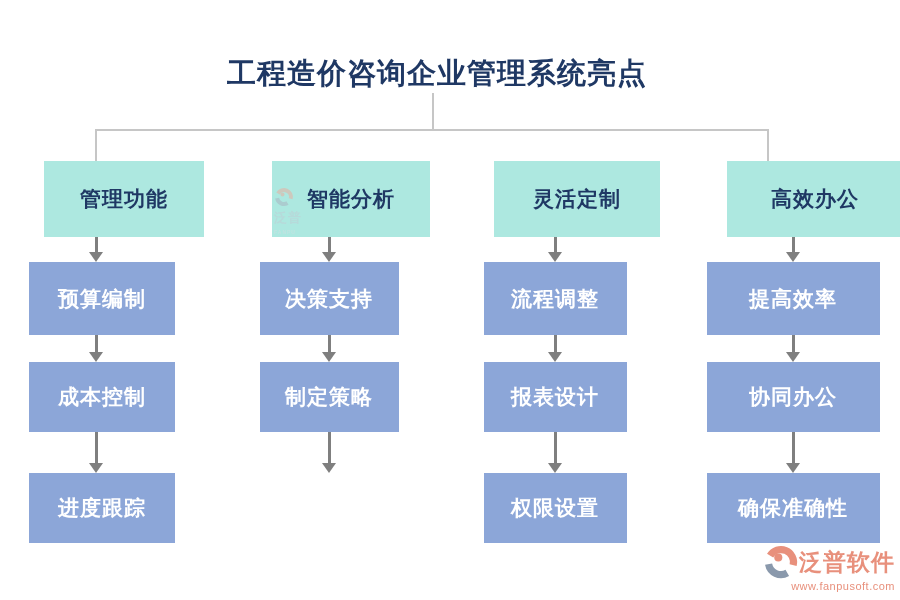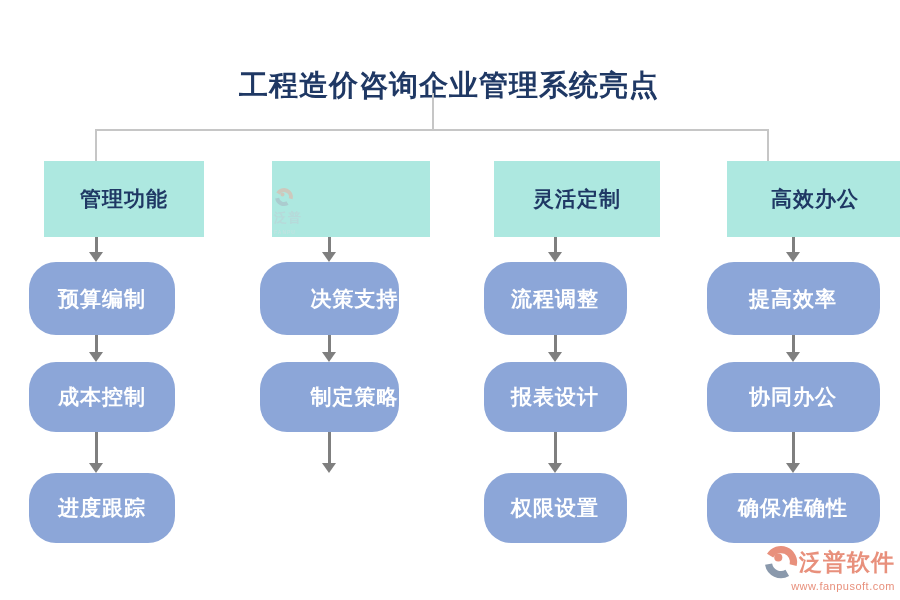--- a/index.html
+++ b/index.html
@@ -3,45 +3,45 @@
 <meta charset="utf-8">
 <style>
   html,body{margin:0;padding:0;background:#fff;}
   .stage{
     position:relative;width:900px;height:600px;background:#ffffff;overflow:hidden;
     font-family:"Liberation Sans","DejaVu Sans",sans-serif;
   }
   
   .title{
     position:absolute;left:0;top:50px;width:866px;text-align:center;
-    font-size:29px;font-weight:bold;color:#1f3864;letter-spacing:1px;margin:16px;
+    font-size:29px;font-weight:bold;color:#1f3864;letter-spacing:1px;margin:4px;
   }
   
   .line{position:absolute;background:#c6c6c6;}
   .stem-title{left:432px;top:93px;width:2px;height:37px;}
   .hbar{left:95px;top:129px;width:674px;height:2px;}
   .drop-left{left:95px;top:130px;width:2px;height:31px;}
   .drop-right{left:767px;top:130px;width:2px;height:31px;}
   
   .col{position:absolute;top:161px;display:flex;flex-direction:column;align-items:center;}
   .col1{left:22px;width:160px;}
   .col2{left:250px;width:158px;}
   .col3{left:472px;width:166px;}
   .col4{left:705px;width:176px;}
   .hdr{
     position:relative;width:100%;height:76px;background:#ade8e0;
     display:flex;align-items:center;justify-content:center;
     font-size:21px;font-weight:bold;color:#1f3864;letter-spacing:1px;margin-left:44px;
   }
   .item{
     background:#8ca6d8;height:73px;display:flex;align-items:center;justify-content:center;
-    font-size:21px;font-weight:bold;color:#ffffff;letter-spacing:1px;border-radius:27px;
+    font-size:21px;font-weight:bold;color:#ffffff;letter-spacing:1px;
   }
   .col1 .item{width:146px;}
-  .col2 .item{width:139px;justify-content:flex-end;}
+  .col2 .item{width:139px;}
   .col3 .item{width:143px;}
   .col4 .item{width:173px;}
   .item.r2,.item.r3{height:70px;}
   
   .arrow{display:flex;flex-direction:column;align-items:center;justify-content:flex-end;}
   .a1{height:25px;}
   .a2{height:27px;}
   .a3{height:41px;}
   .col1 .arrow{transform:translateX(-6px);}
   .arrow .shaft{width:3px;flex:1;background:#7f7f7f;margin-bottom:-1px;}
@@ -118,20 +118,21 @@
         <svg class="mark" width="20" height="20" viewBox="0 0 40 40">
           <path d="M7.9 13 A14 14 0 0 1 33.5 23.6" fill="none" stroke="#e8b0a2" stroke-width="8"></path>
           <path d="M27 32.1 A14 14 0 0 1 6.2 22.4" fill="none" stroke="#aab6c2" stroke-width="8"></path>
           <circle cx="17" cy="15" r="4" fill="#e8b0a2"></circle>
         </svg>
         <span class="wm-text">
           <span>泛普</span>
           <span class="wm-sub">FANPU</span>
         </span>
       </div>
+      <span>智能分析</span>
     </div>
     <div class="arrow a1">
         <div class="shaft"></div>
         <div class="head"></div>
       </div>
     <div class="item r1">
         <span>决策支持</span>
       </div>
     <div class="arrow a2">
         <div class="shaft"></div>

